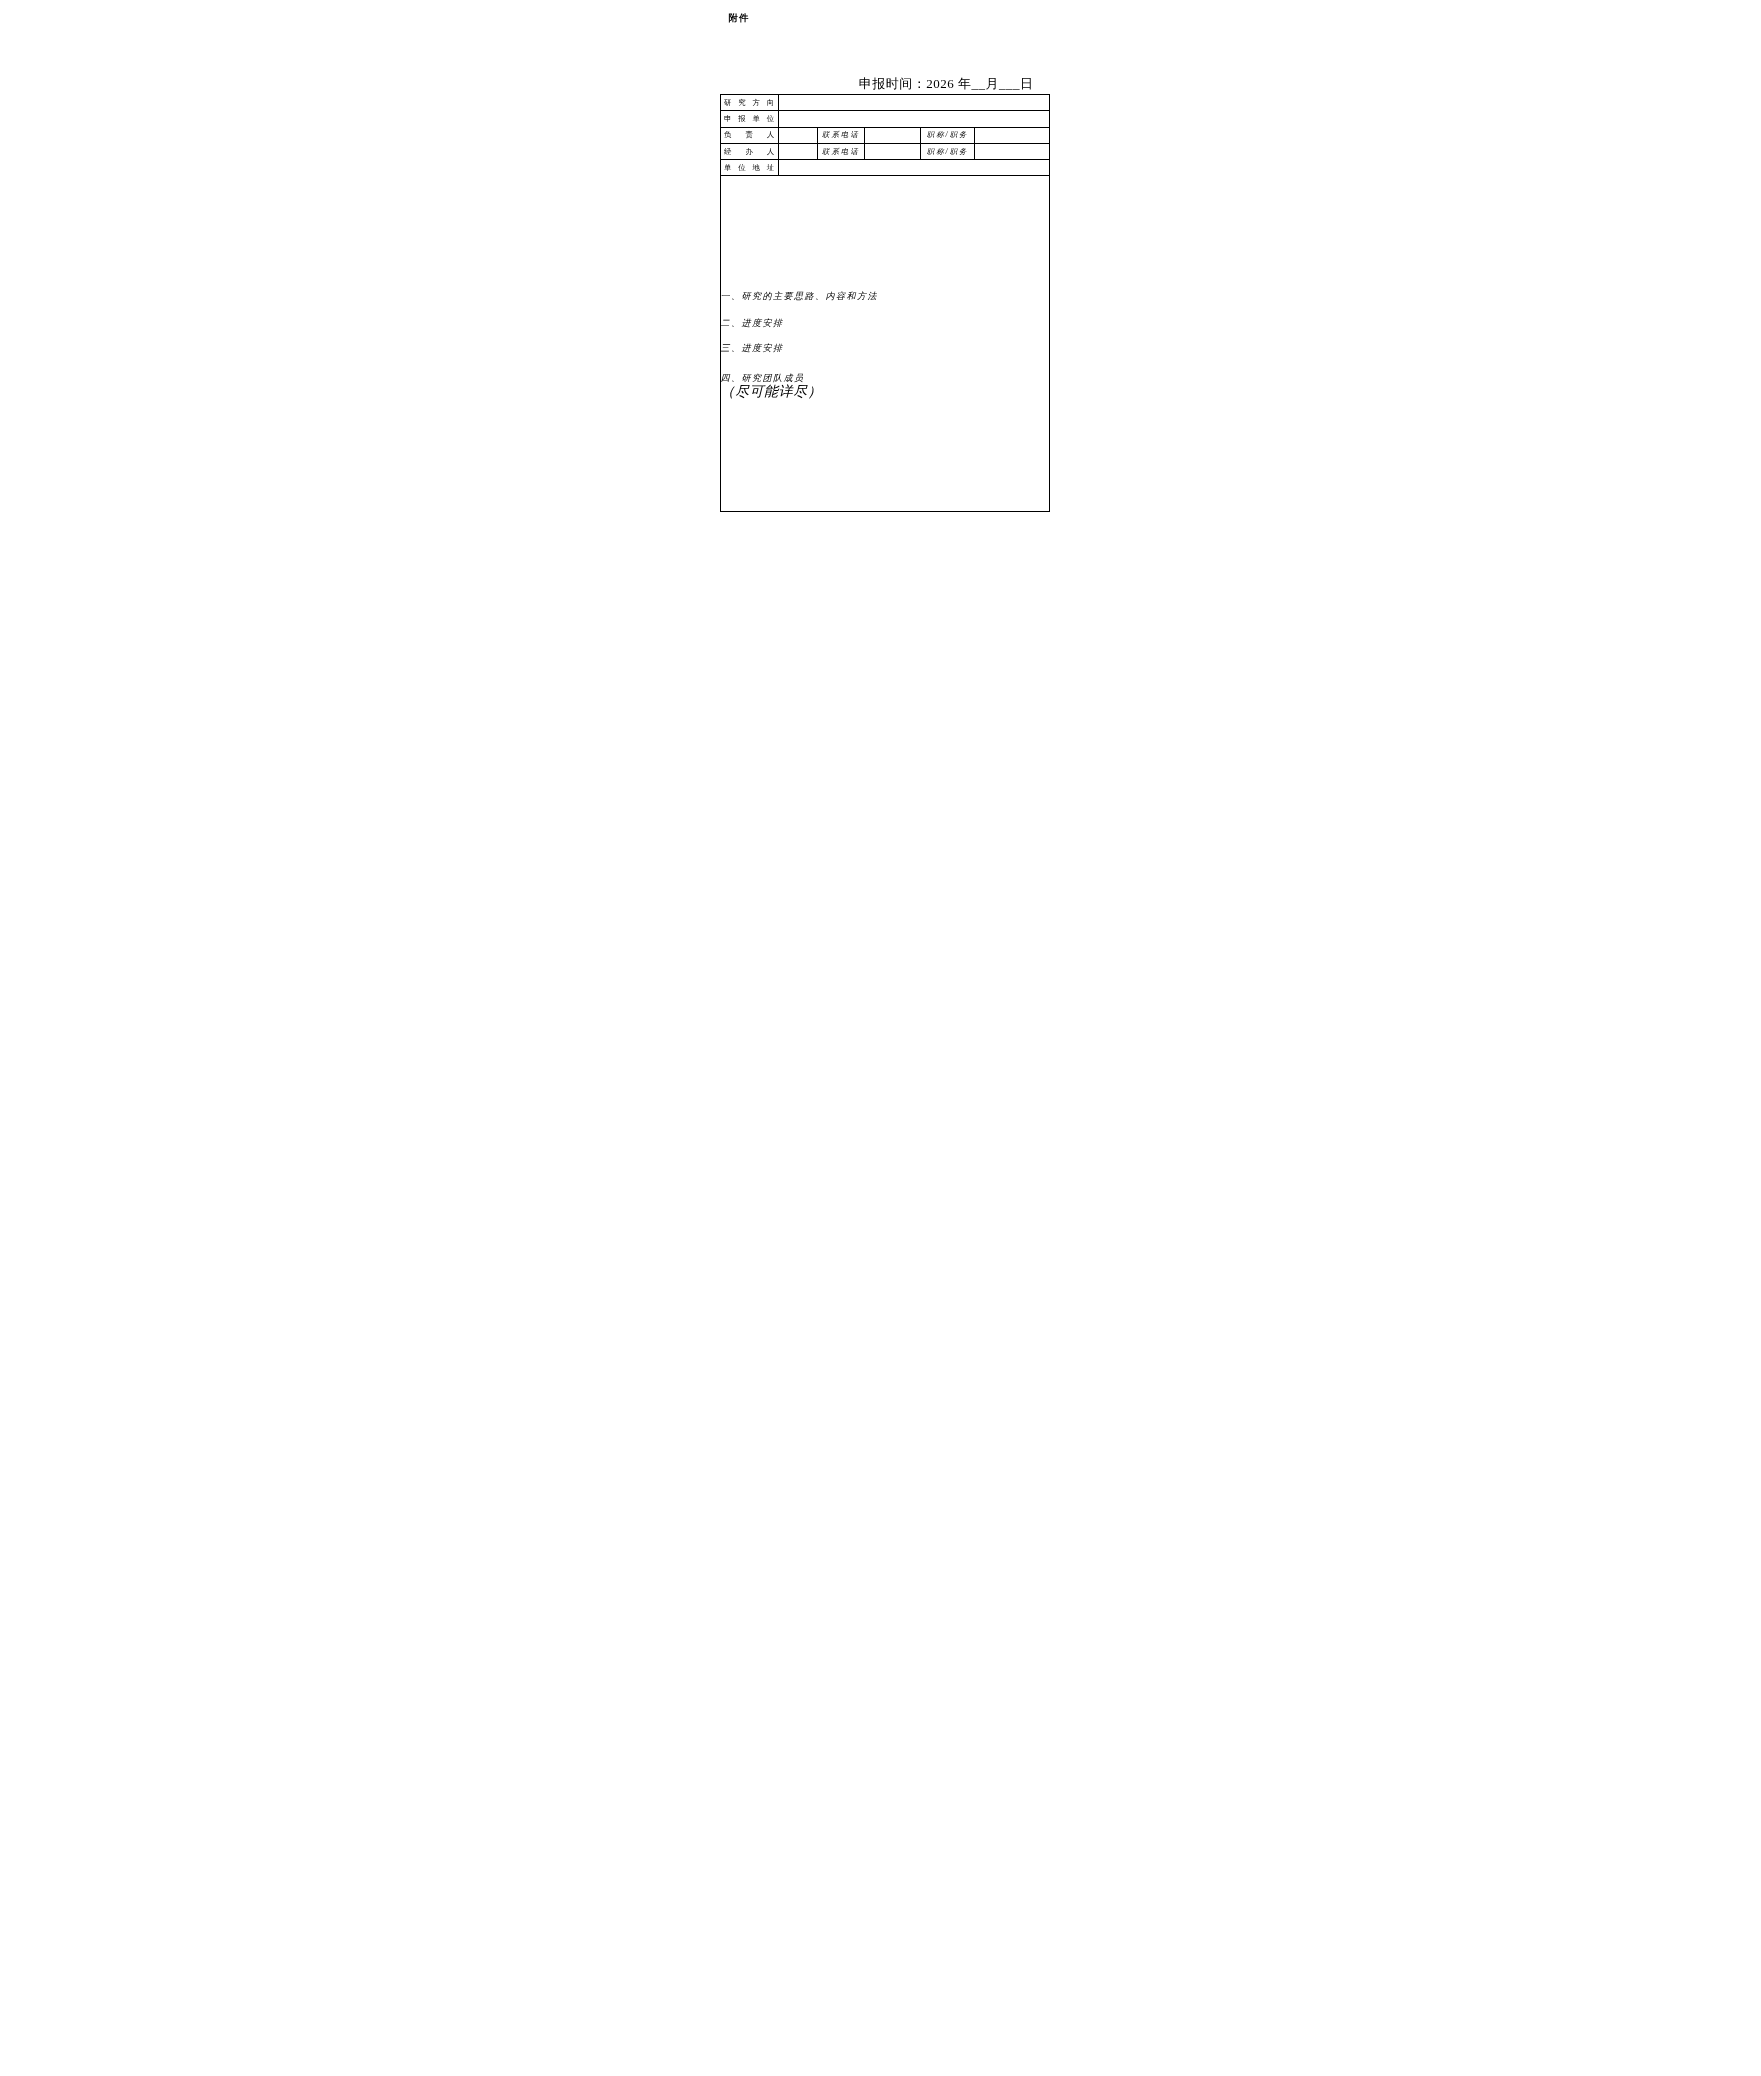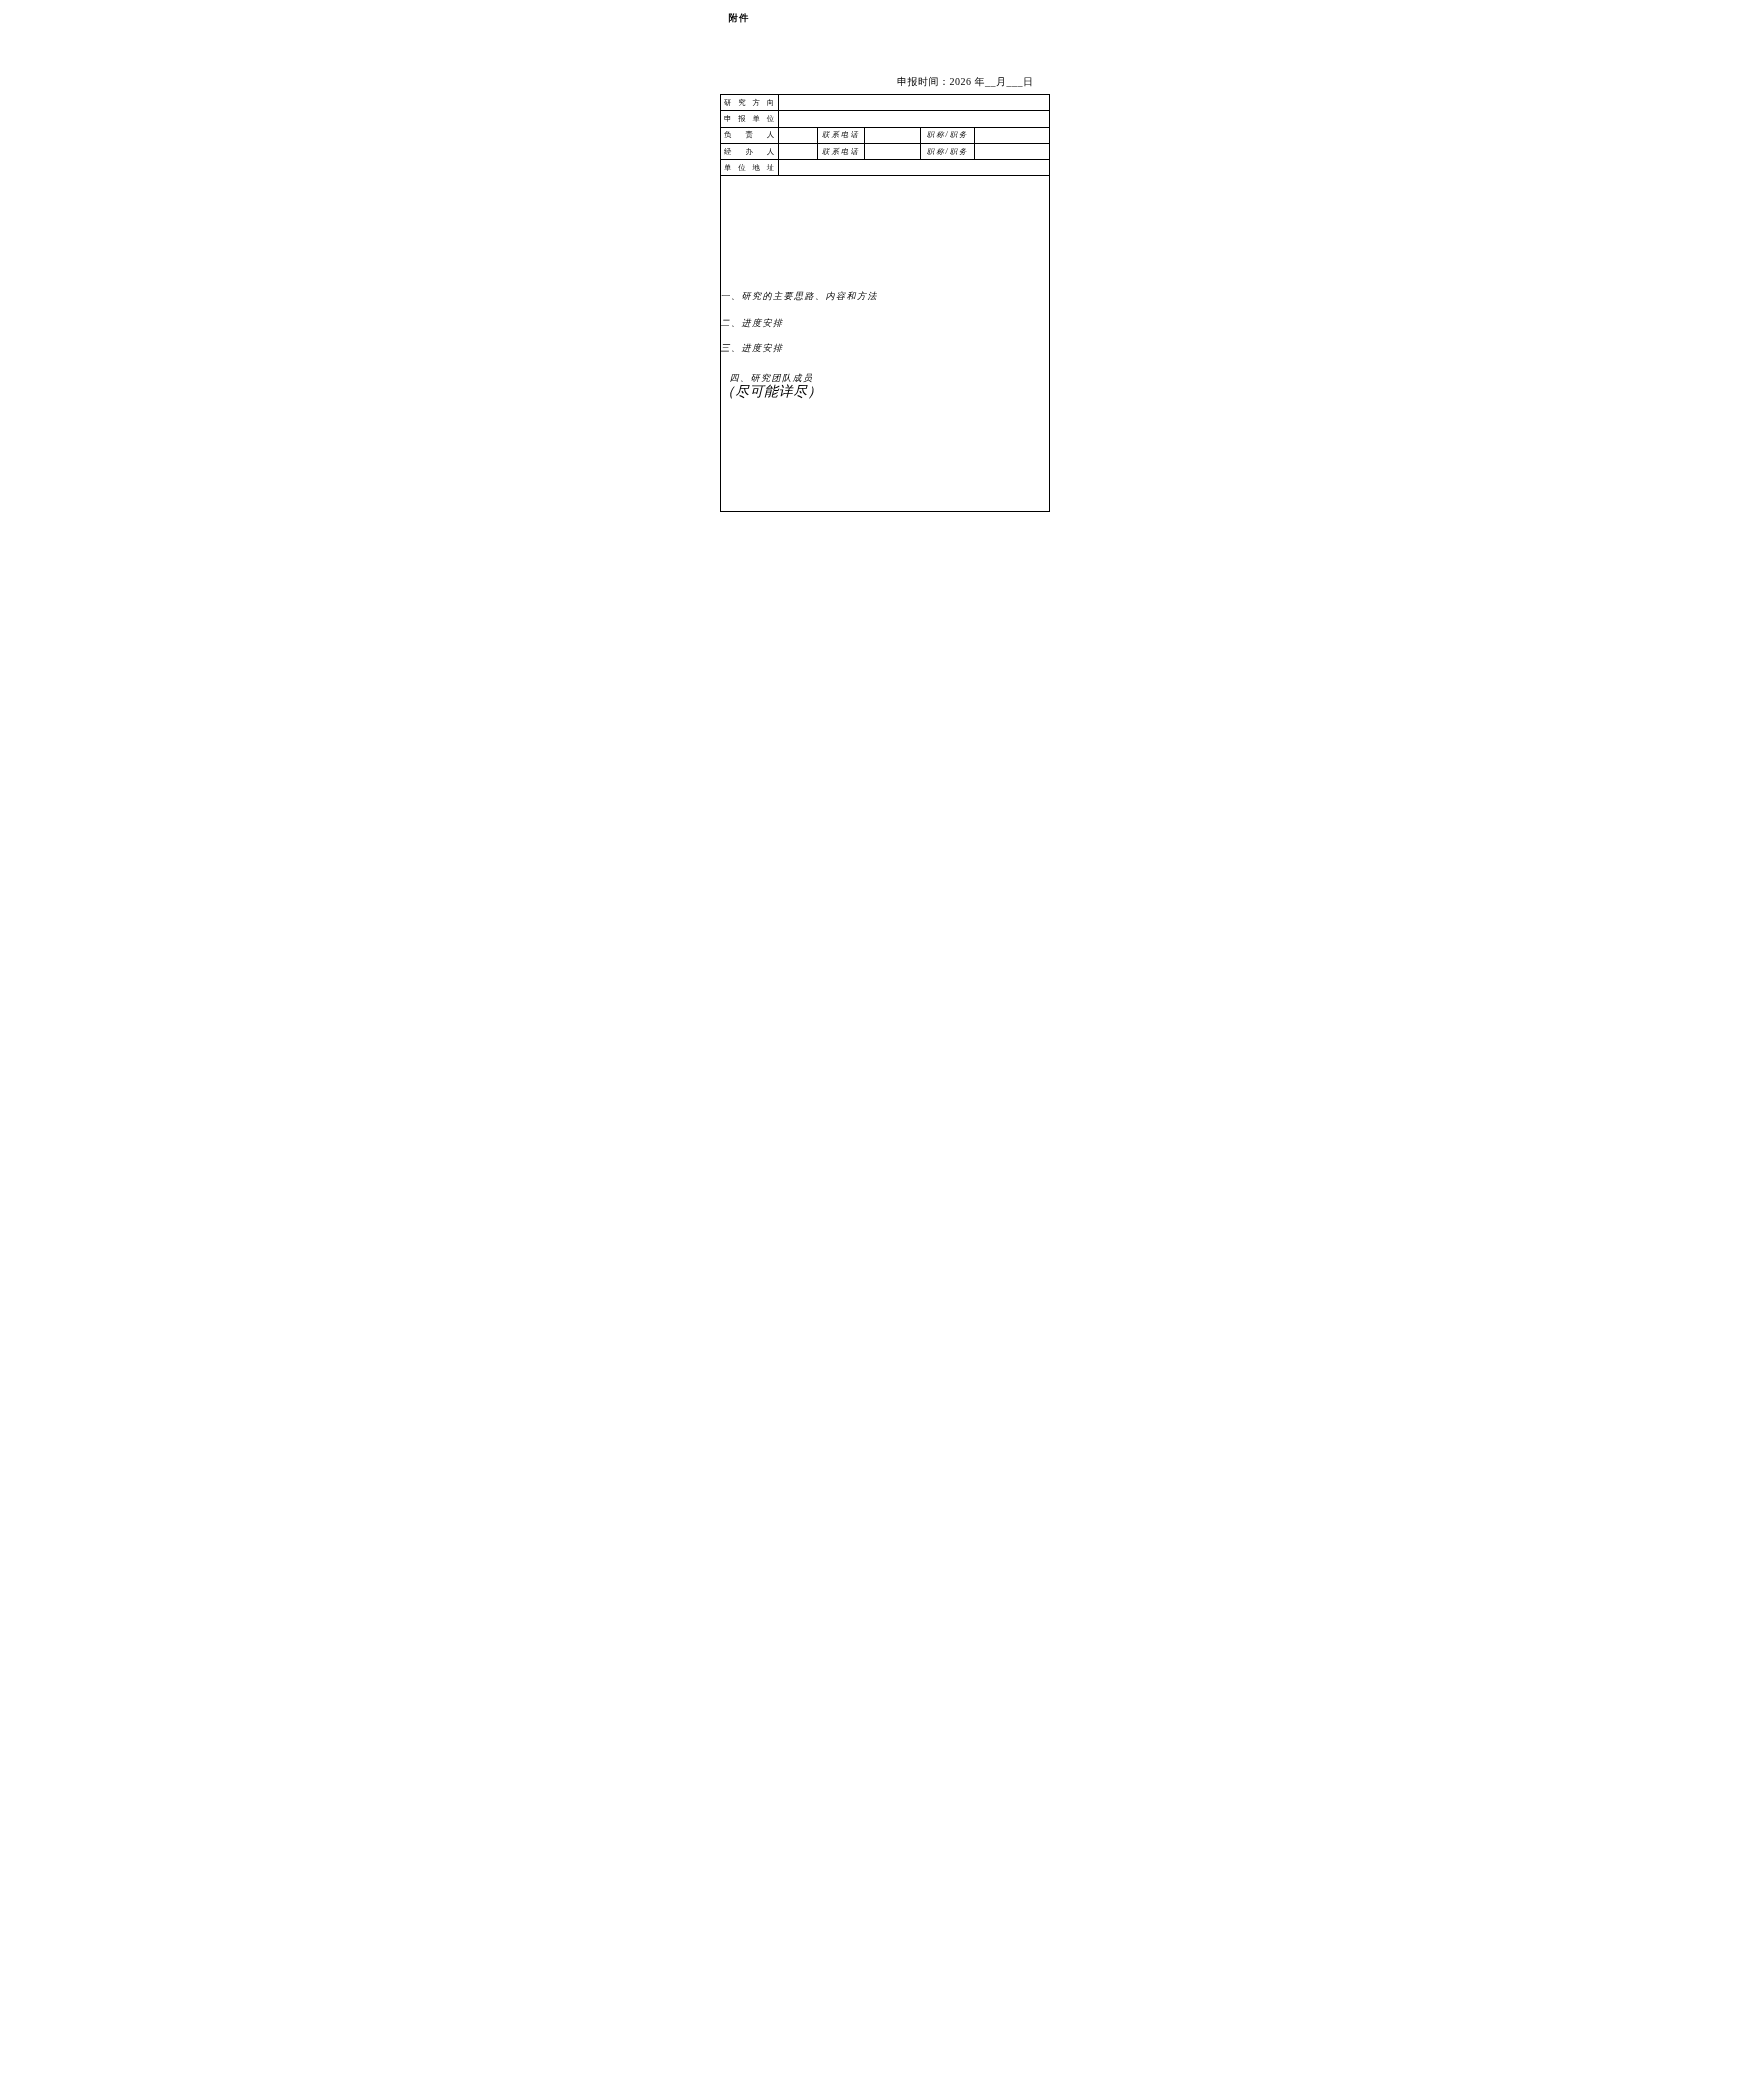--- a/index.html
+++ b/index.html
@@ -36,21 +36,21 @@
   }
   .title-line {
     font-size: 16px;
     line-height: 22px;
     letter-spacing: 1px;
   }
   .date-line {
     position: absolute;
     top: 75px;
     right: 67px;
-    font-size: 10px;
+    font-size: 13px;
     letter-spacing: 0.5px;
   }
   table.form-table {
     position: absolute;
     left: 59px;
     top: 94px;
     width: 330px;
     border-collapse: collapse;
     table-layout: fixed;
     border: 1px solid #000000;
@@ -92,21 +92,21 @@
   }
   .section-note {
     font-size: 14px;
     letter-spacing: 0.5px;
     line-height: 13px;
     font-style: italic;
     white-space: nowrap;
   }
   .gap-a { margin-top: 14.3px; }
   .gap-b { margin-top: 11.3px; }
-  .gap-c { margin-top: 17px; padding-left: 9px; }
+  .gap-c { margin-top: 17px; }
   .gap-none { margin-top: 0; }
 </style>
 </head>
 <body>
 
 <div class="page">
 
   <div class="attachment">附件</div>
 
 

